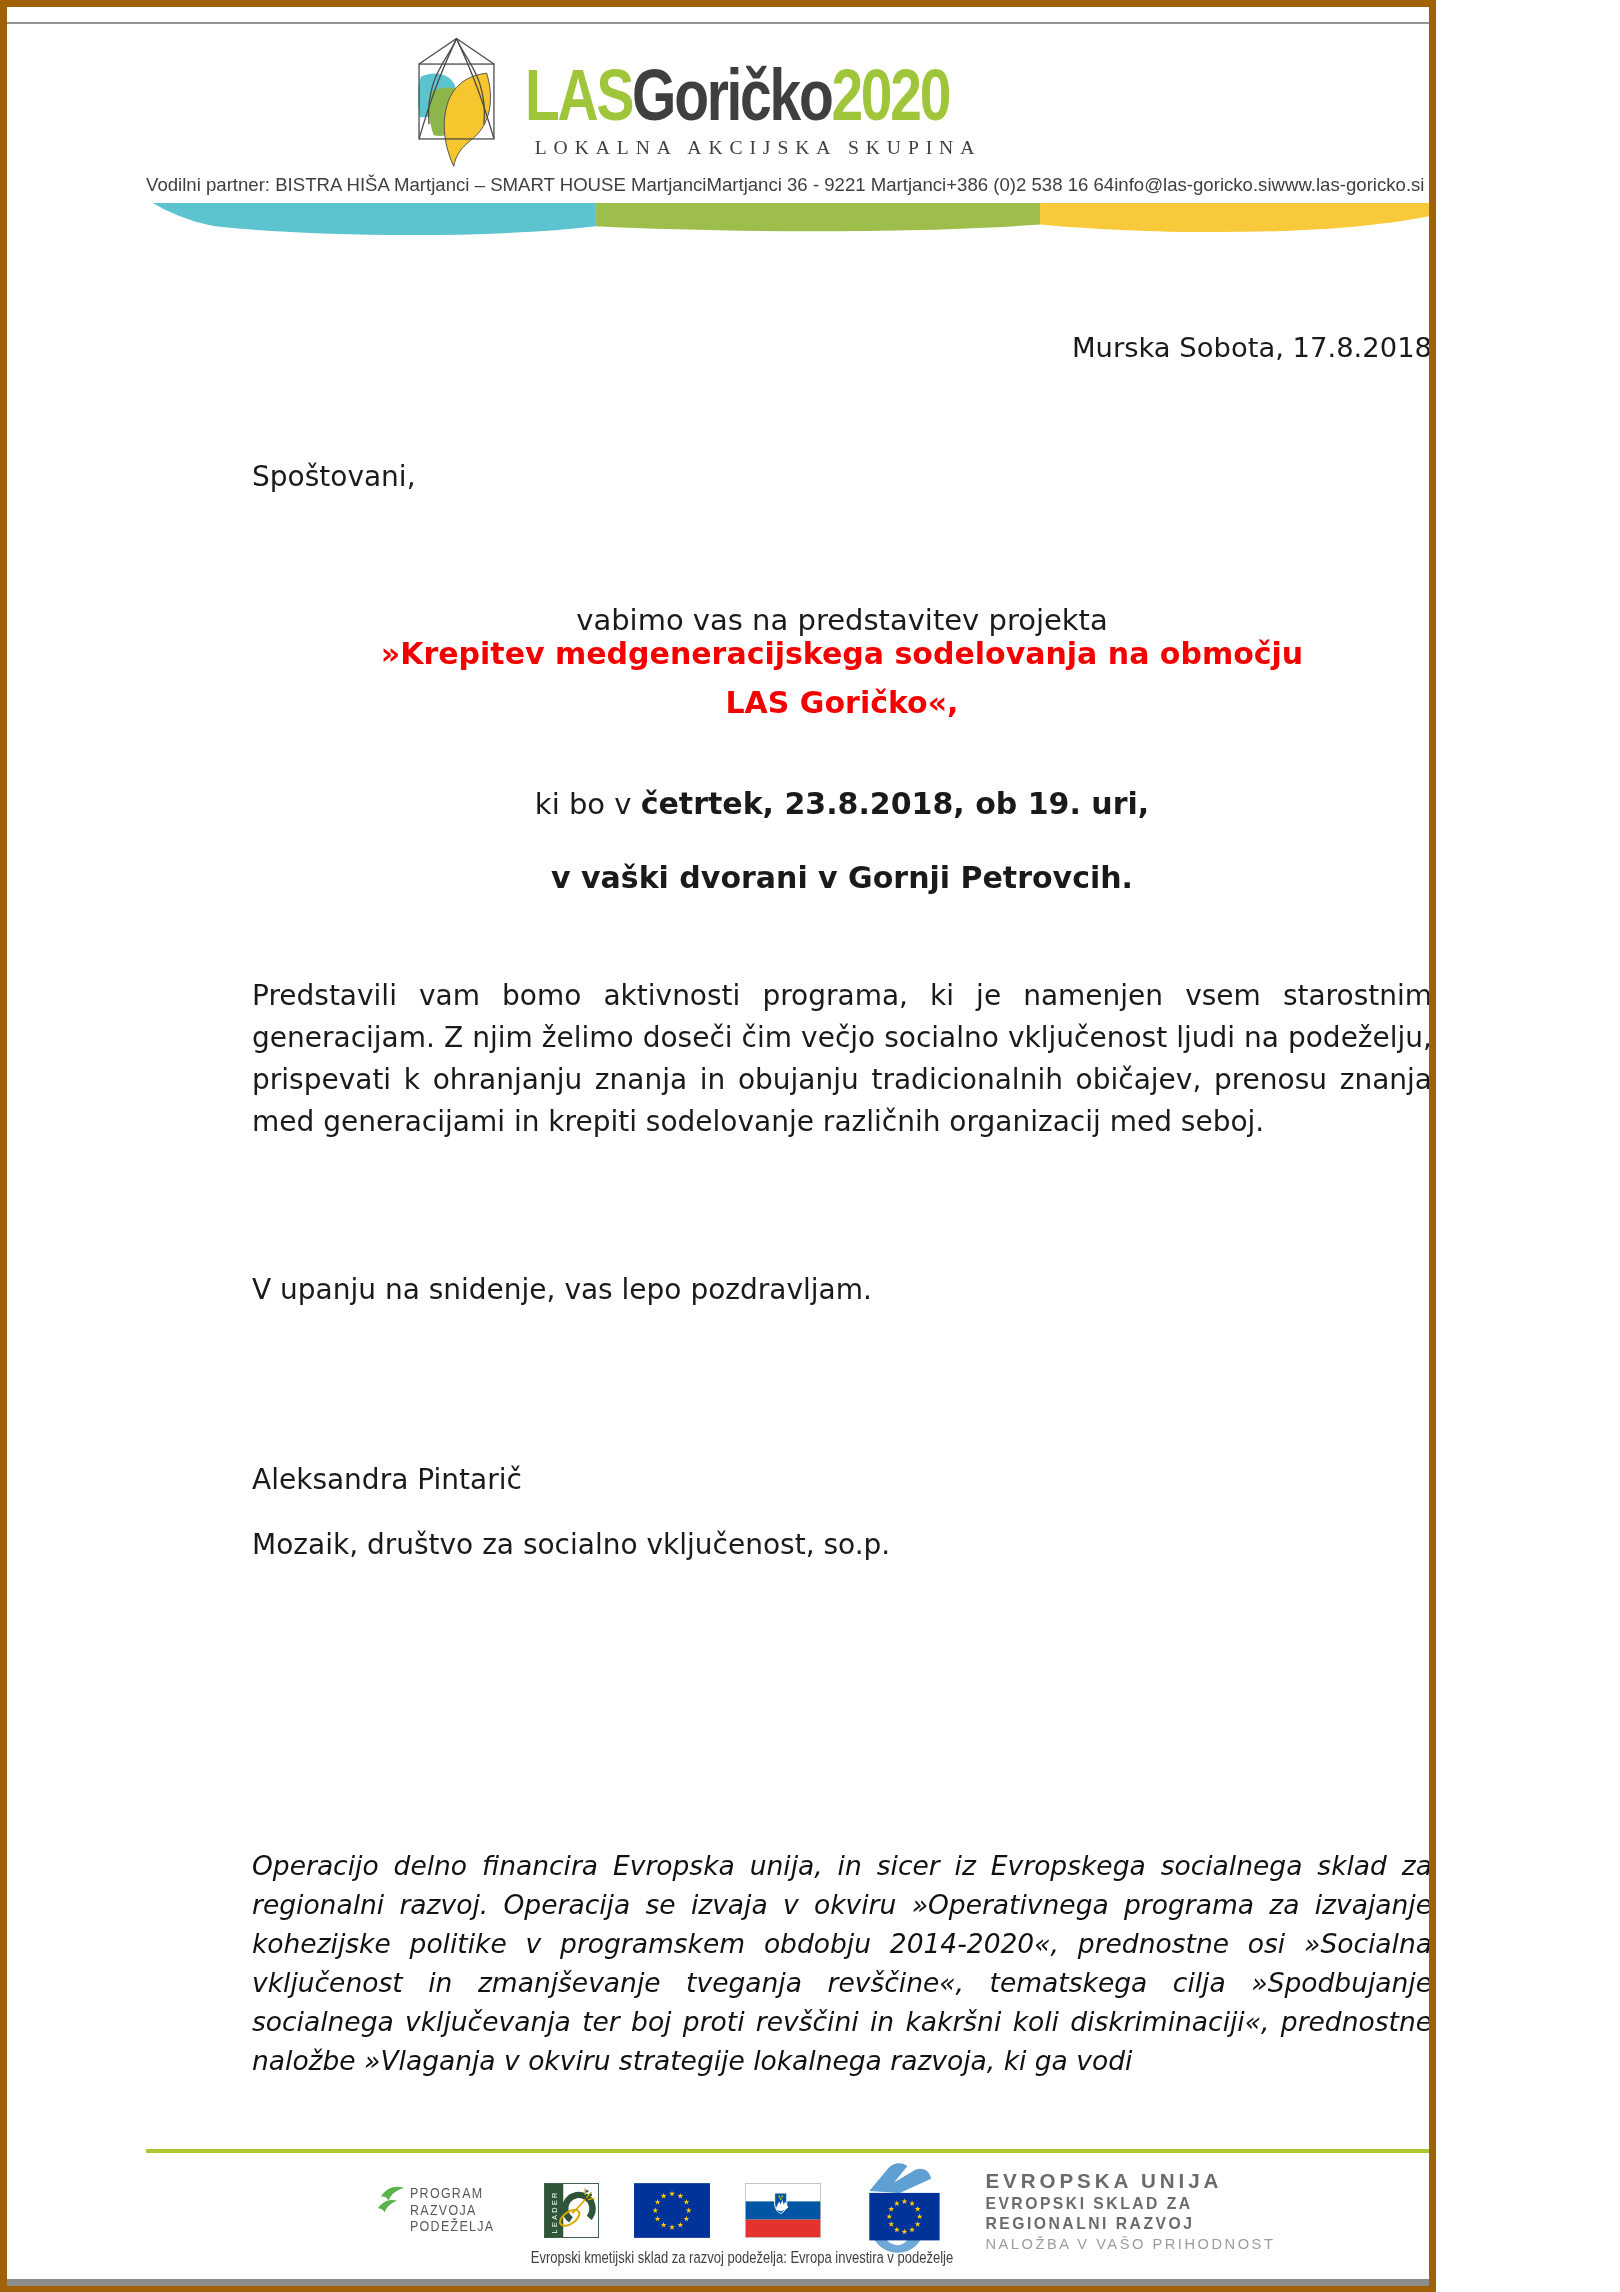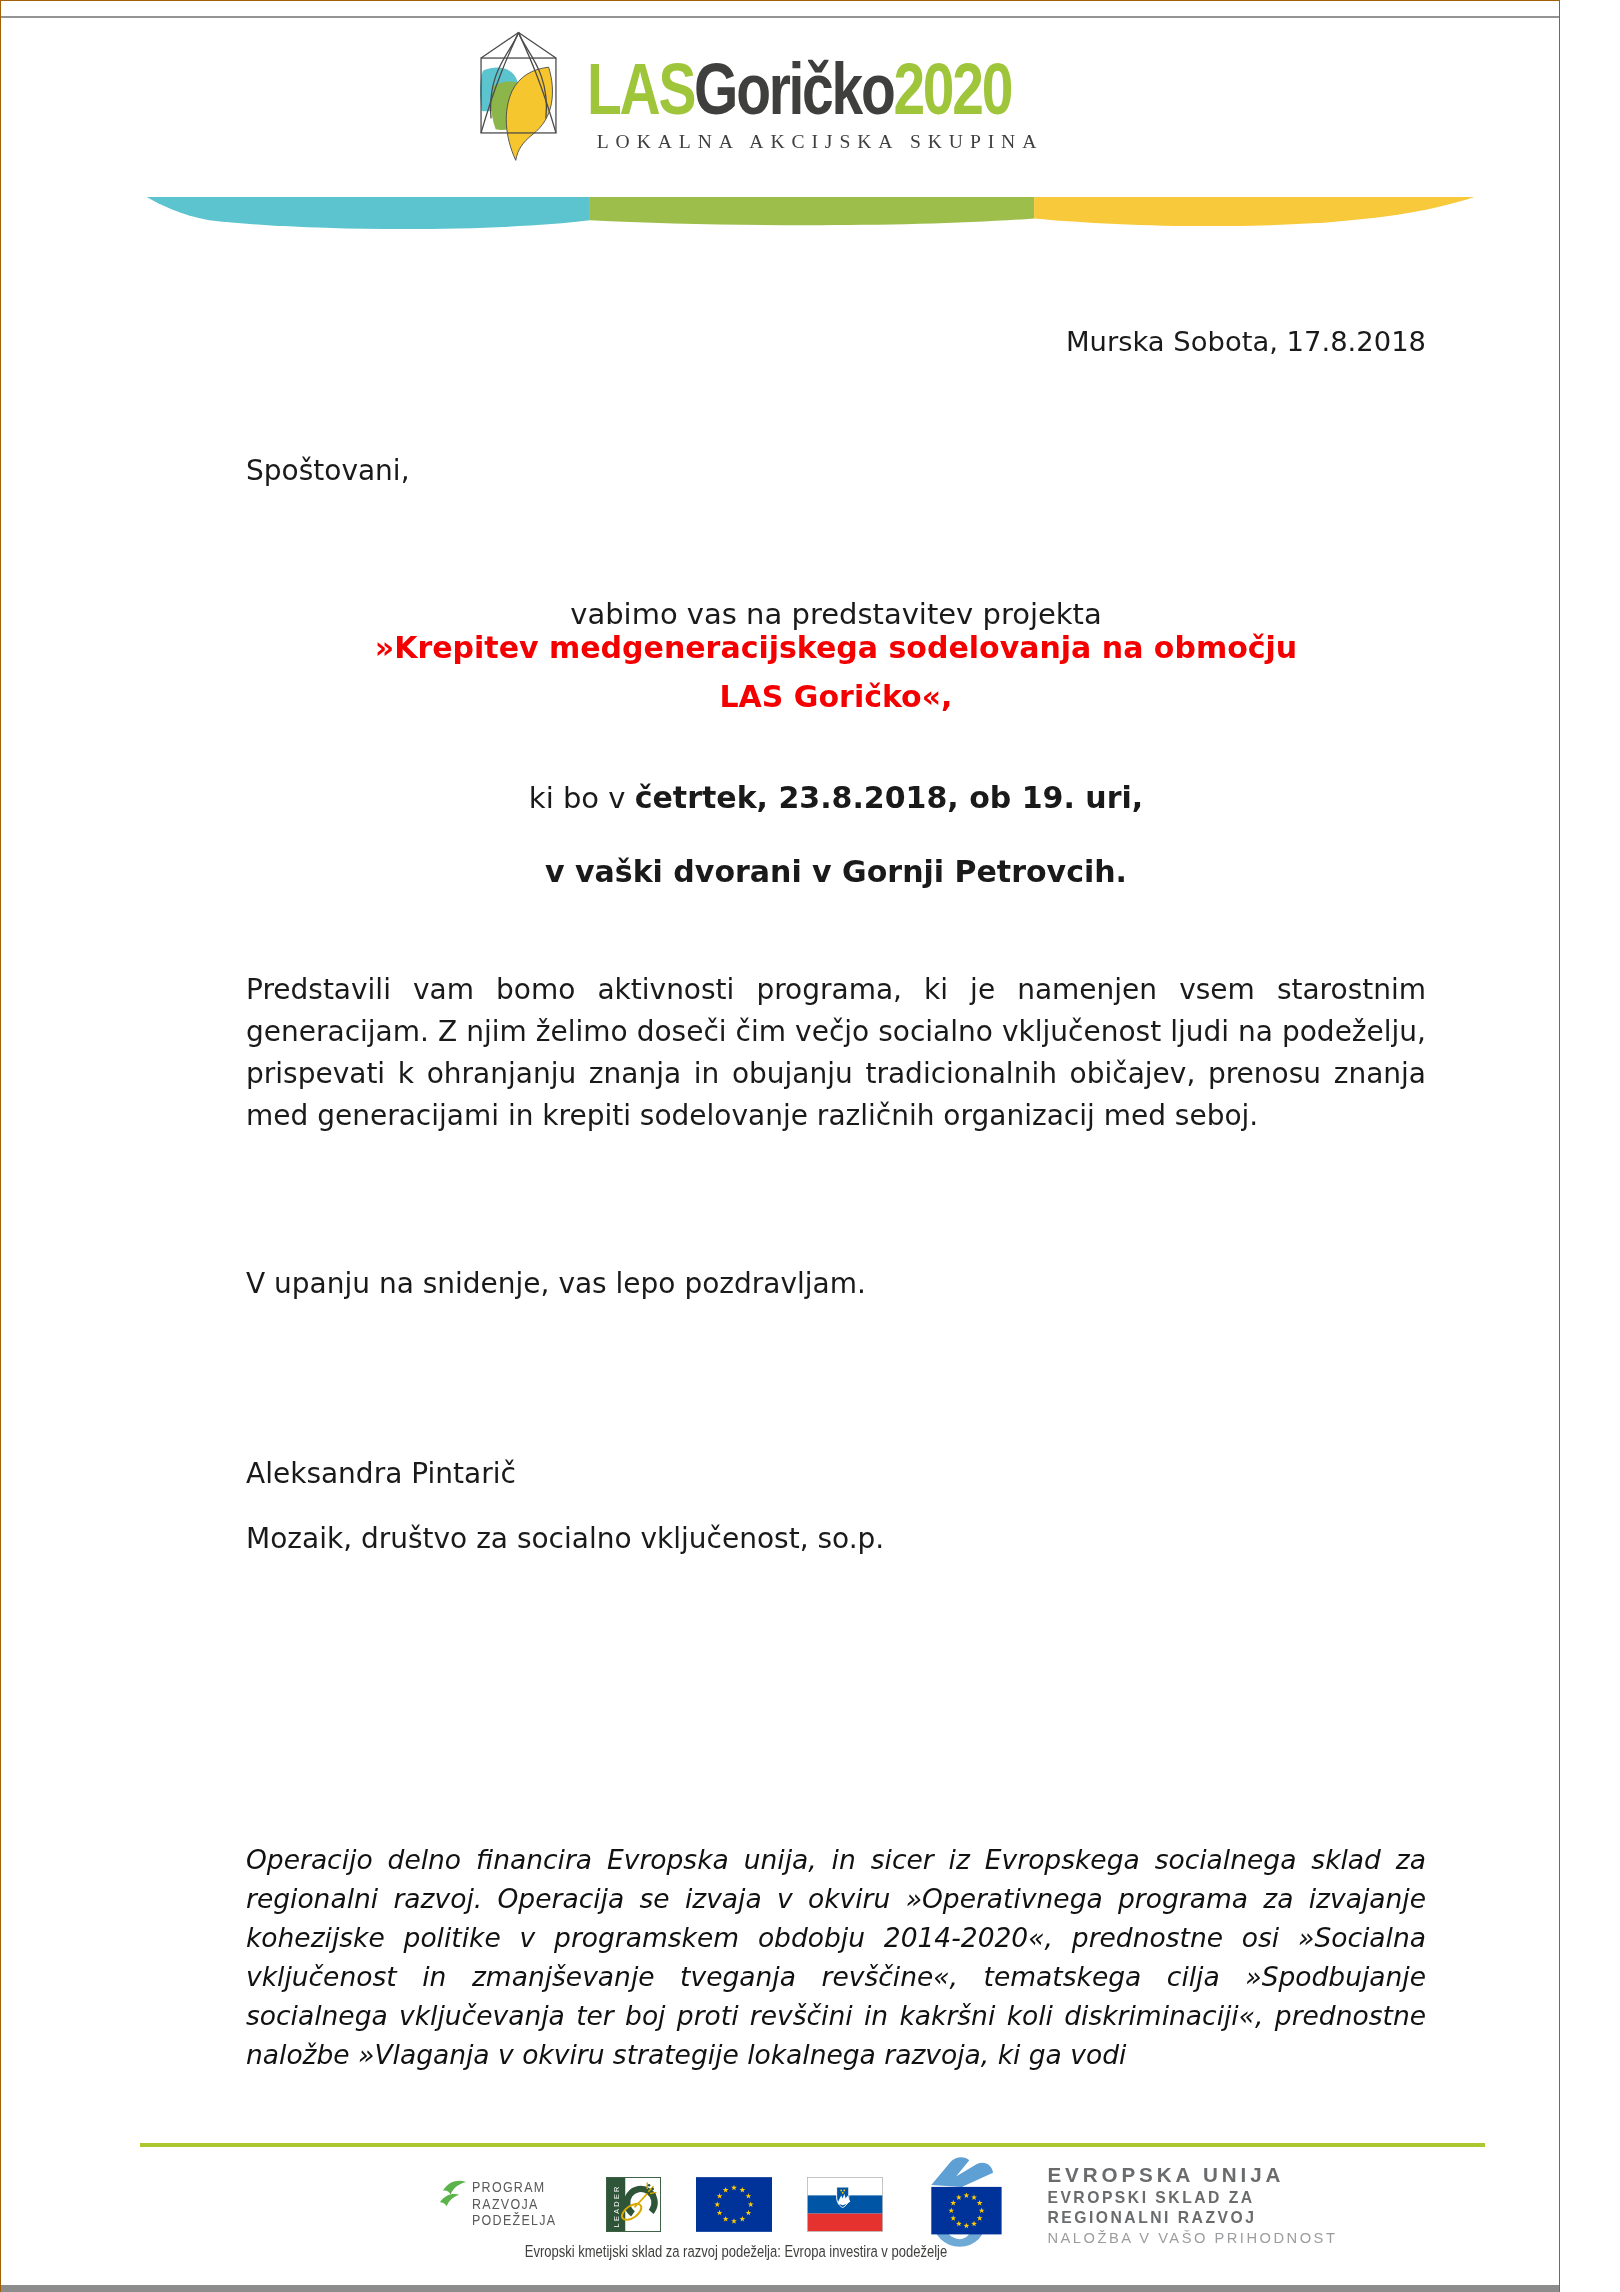--- a/index.html
+++ b/index.html
@@ -1,18 +1,18 @@
 <!DOCTYPE html>
 <html><head>
 <meta charset="utf-8">
 <style>
   html,body{margin:0;padding:0;background:#ffffff;}
   .page{
-    position:relative;width:1560px;height:2293px;background:#fff;
-    border:1px solid #a16207;box-sizing:border-box;overflow:hidden;
+    position:relative;width:1436px;height:2293px;background:#fff;
+    border:7px solid #a16207;box-sizing:border-box;overflow:hidden;
     font-family:"DejaVu Sans", sans-serif;color:#1a1a1a;
   }
   .top-rule{position:absolute;top:14.7px;left:0;width:100%;height:2px;background:#949494;}
   .bottom-bar{position:absolute;bottom:0;left:0;width:100%;height:6.9px;background:#8c8c8c;}
 
   
   .brand{position:absolute;top:25.5px;left:0;right:0;display:flex;justify-content:center;align-items:flex-start;padding-left:39px;}
   .brand-text{padding-top:25.5px;margin-left:17.6px;}
   .brand-title{
     font-family:"Liberation Sans", sans-serif;font-weight:800;font-size:73px;line-height:1;
@@ -90,20 +90,27 @@
       </g>
     </svg>
     <div class="brand-text">
       <div class="brand-title">
         <span class="green">LAS</span><span class="dark">Goričko</span><span class="green">2020</span>
       </div>
       <div class="brand-sub">LOKALNA AKCIJSKA SKUPINA</div>
     </div>
   </div>
 
+  <div class="contact-row">
+    <span>Vodilni partner: BISTRA HIŠA Martjanci – SMART HOUSE Martjanci</span>
+    <span>Martjanci 36 - 9221 Martjanci</span>
+    <span>+386 (0)2 538 16 64</span>
+    <span>info@las-goricko.si</span>
+    <span>www.las-goricko.si</span>
+  </div>
 
   <svg class="wave" width="1347" height="41" viewBox="0 0 1374 42">
     <path d="M6,4 L460,4 L460,28 C360,40 180,40 70,28 C40,22 20,12 6,4 Z" fill="#5BC4CE"></path>
     <path d="M460,4 L915,4 L915,26 C800,35 600,35 460,28 Z" fill="#9DBE4A"></path>
     <path d="M915,4 L1366,4 C1330,16 1280,26 1200,31 C1100,37 990,33 915,26 Z" fill="#F9C93C"></path>
   </svg>
 
   <p class="ltr dateline">Murska Sobota, 17.8.2018</p>
 
   <p class="ltr salutation">Spoštovani,</p>

